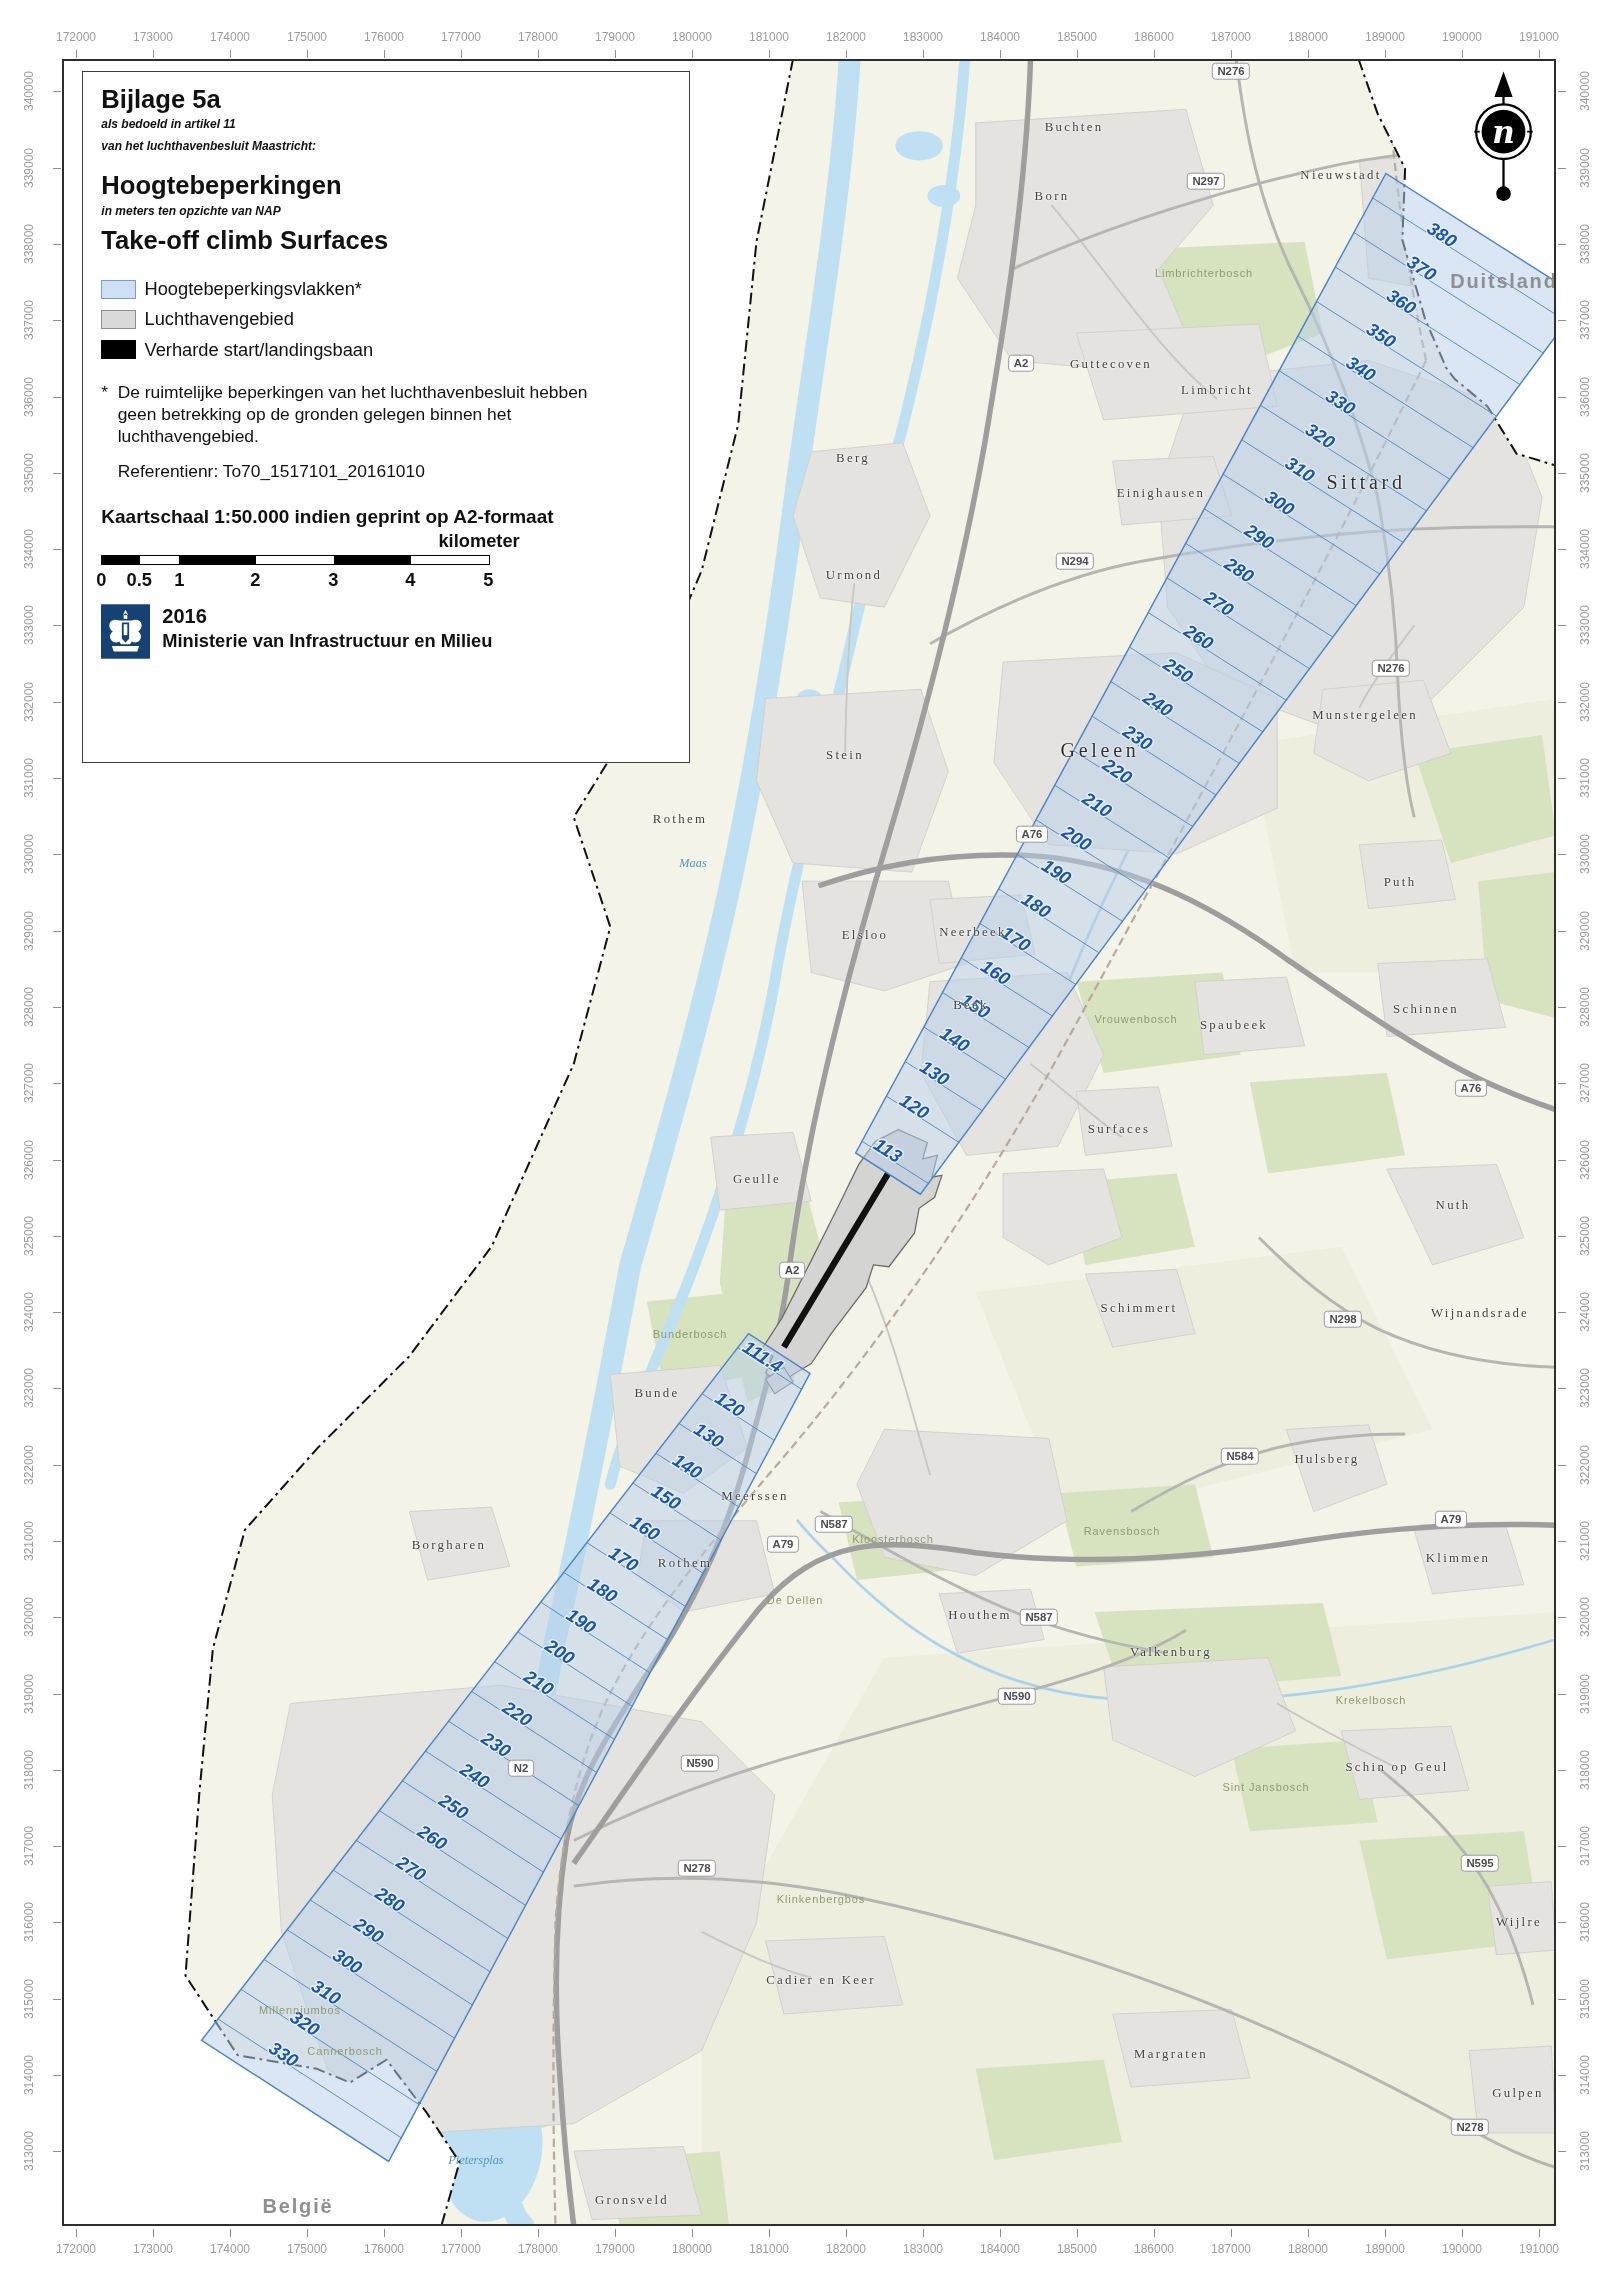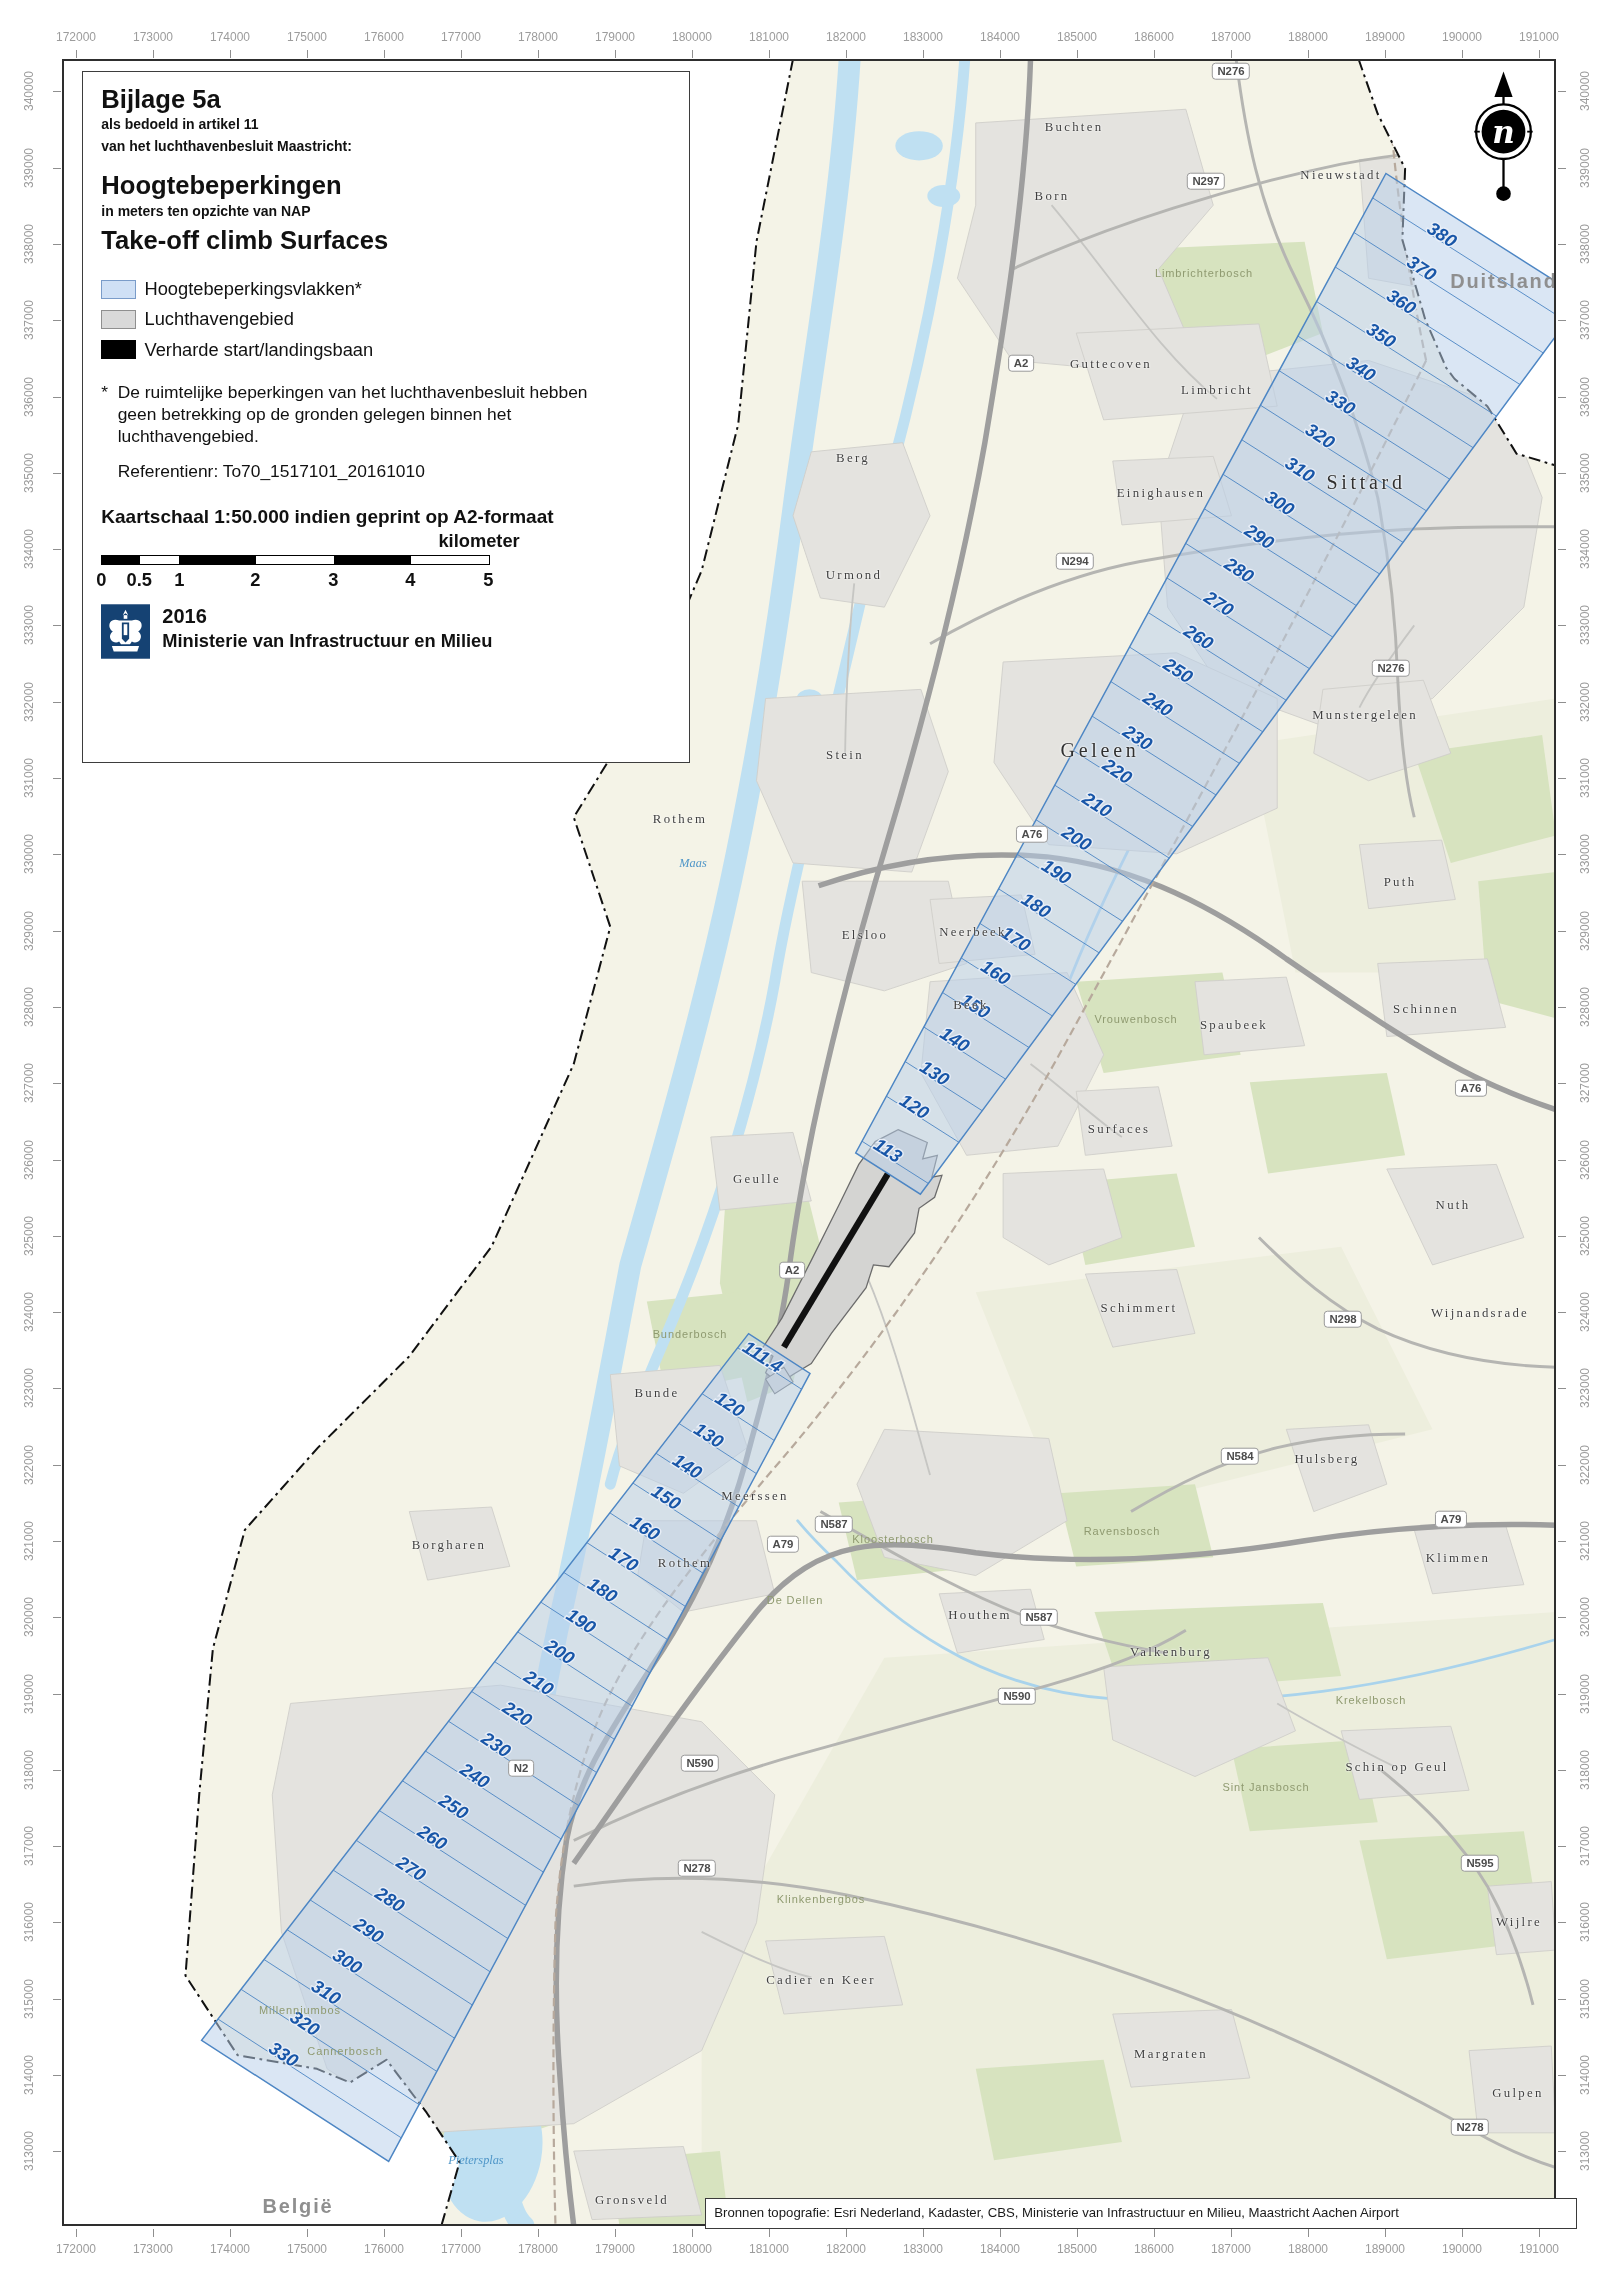--- a/index.html
+++ b/index.html
@@ -25,21 +25,21 @@
         color:#4f96c8;transform:translate(-50%,-50%);white-space:nowrap;}
   .region-label{position:absolute;font-size:20px;font-weight:bold;color:#8f8f8f;letter-spacing:1.8px;
         transform:translate(-50%,-50%);white-space:nowrap;}
   .shield{position:absolute;transform:translate(-50%,-50%);font-size:11.4px;font-weight:bold;color:#4c4c4c;
         background:#fff;border:1.4px solid #9a9a9a;border-radius:3.7px;padding:0.9px 4.6px;white-space:nowrap;
         line-height:12.8px;}
   
   .legend{position:absolute;left:82px;top:71px;width:608px;height:692px;background:#fff;
           border:1.4px solid #3d3d3d;box-sizing:border-box;z-index:40;padding:12.8px 18.3px 0 18.3px;color:#111;}
   .lg-title{font-size:25.6px;font-weight:bold;line-height:28px;}
-  .lg-sub{font-size:14px;font-weight:bold;line-height:22px;}
+  .lg-sub{font-size:12px;font-weight:bold;line-height:22px;font-style:italic;}
   .lg-h{font-size:25.6px;font-weight:bold;line-height:30px;margin-top:13.7px;}
   .lg-h2{font-size:25.6px;font-weight:bold;line-height:31px;margin-top:2.7px;}
   .lg-items{margin-top:22px;}
   .lg-row{display:flex;align-items:center;margin-bottom:8.2px;}
   .swatch{width:35px;height:19px;margin-right:8.2px;box-sizing:border-box;flex:none;}
   .sw-blue{background:#cfe0f5;border:1.4px solid #7a9cc9;}
   .sw-gray{background:#d9d9d9;border:1.4px solid #8f8f8f;}
   .sw-black{background:#000;border:1.4px solid #000;}
   .lg-item-label{font-size:18.3px;}
   .lg-footnote{display:flex;margin-top:20px;font-size:17.4px;line-height:22px;}
@@ -643,16 +643,15 @@
         <rect x="25" y="22" width="4" height="12" fill="#fff"></rect>
         <path d="M12,46 L42,46 L40,52 L14,52 Z" fill="#fff"></path>
       </svg>
       <div class="brand-text">
         <div class="brand-year">2016</div>
         <div class="brand-name">Ministerie van Infrastructuur en Milieu</div>
       </div>
     </div>
   </div>
 
-  <div class="attribution">Bronnen topografie: Esri Nederland, Kadaster, CBS, Ministerie van Infrastructuur en Milieu, Maastricht Aachen Airport</div>
 
 </div>
 
 
 </body></html>

